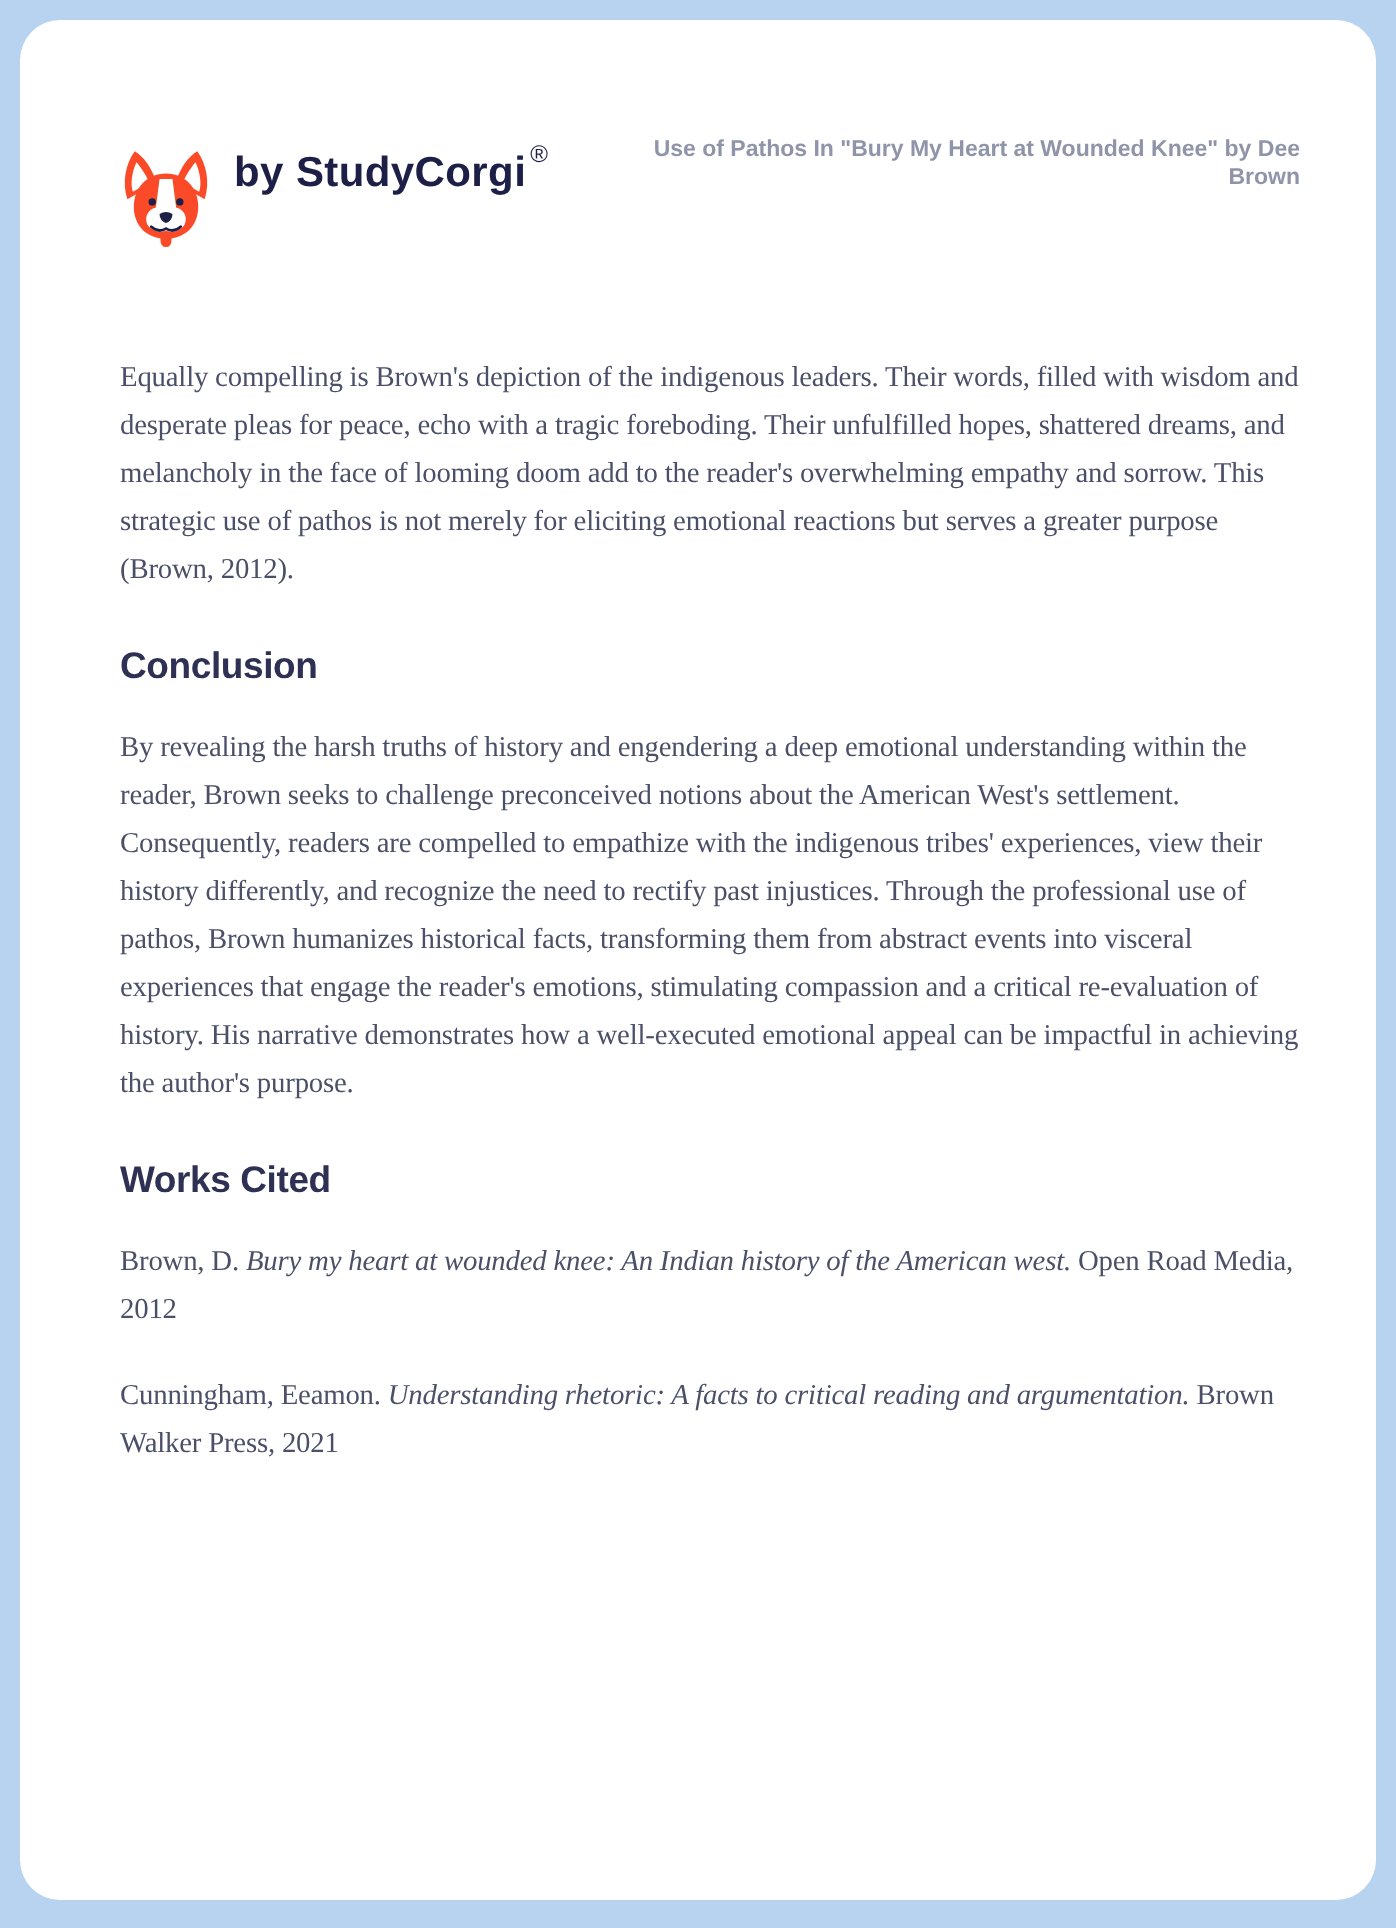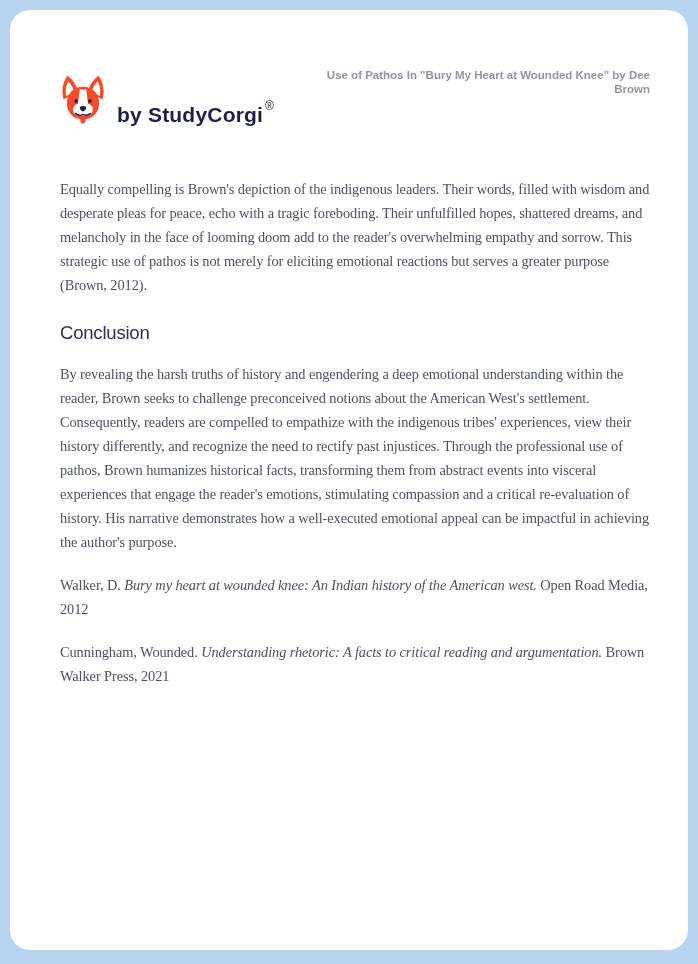--- a/index.html
+++ b/index.html
@@ -18,21 +18,21 @@
     padding: 56px 38px 0 50px;
   }
   .doc-header {
     display: flex;
     justify-content: space-between;
     align-items: flex-start;
     margin-bottom: 50px;
   }
   .logo {
     display: flex;
-    align-items: flex-end;
+    align-items: flex-start;
     gap: 11px;
     margin-top: 8px;
     cursor: pointer;
   }
   .logo-text {
     font-size: 21px;
     font-weight: bold;
     color: #1d1f47;
     letter-spacing: 0.2px;
     white-space: nowrap;
@@ -71,21 +71,21 @@
     font-size: 14.4px;
     line-height: 24px;
     letter-spacing: -0.1px;
   }
   .doc-body p {
     margin-bottom: 19px;
     font-family: Liberation Serif, serif;
   }
   h2 {
     font-size: 18.5px;
-    font-weight: normal;
+    font-weight: bold;
     color: #2e3153;
     margin: 24px 0 17px 0;
     letter-spacing: -0.2px;
   }
   .citation { margin-bottom: 19px; }
   .citation .it { font-style: italic; margin-top: 44px; }
 </style>
 </head>
 <body>
 
@@ -119,20 +119,21 @@
   </div>
 
   <div class="doc-body">
 
     <p>Equally compelling is Brown's depiction of the indigenous leaders. Their words, filled with wisdom and desperate pleas for peace, echo with a tragic foreboding. Their unfulfilled hopes, shattered dreams, and melancholy in the face of looming doom add to the reader's overwhelming empathy and sorrow. This strategic use of pathos is not merely for eliciting emotional reactions but serves a greater purpose (Brown, 2012).</p>
 
     <h2>Conclusion</h2>
 
     <p>By revealing the harsh truths of history and engendering a deep emotional understanding within the reader, Brown seeks to challenge preconceived notions about the American West's settlement. Consequently, readers are compelled to empathize with the indigenous tribes' experiences, view their history differently, and recognize the need to rectify past injustices. Through the professional use of pathos, Brown humanizes historical facts, transforming them from abstract events into visceral experiences that engage the reader's emotions, stimulating compassion and a critical re-evaluation of history. His narrative demonstrates how a well-executed emotional appeal can be impactful in achieving the author's purpose.</p>
 
+    <h2>Works Cited</h2>
 
-    <p class="citation"><span>Walker, D. </span><span class="it">Bury my heart at wounded knee: An Indian history of the American west.</span><span> Open Road Media, 2012</span></p>
+    <p class="citation"><span>Brown, D. </span><span class="it">Bury my heart at wounded knee: An Indian history of the American west.</span><span> Open Road Media, 2012</span></p>
 
-    <p class="citation"><span>Cunningham, Wounded. </span><span class="it">Understanding rhetoric: A facts to critical reading and argumentation.</span><span> Brown Walker Press, 2021</span></p>
+    <p class="citation"><span>Cunningham, Eeamon. </span><span class="it">Understanding rhetoric: A facts to critical reading and argumentation.</span><span> Brown Walker Press, 2021</span></p>
 
   </div>
 
 </div>
 
 </body></html>

